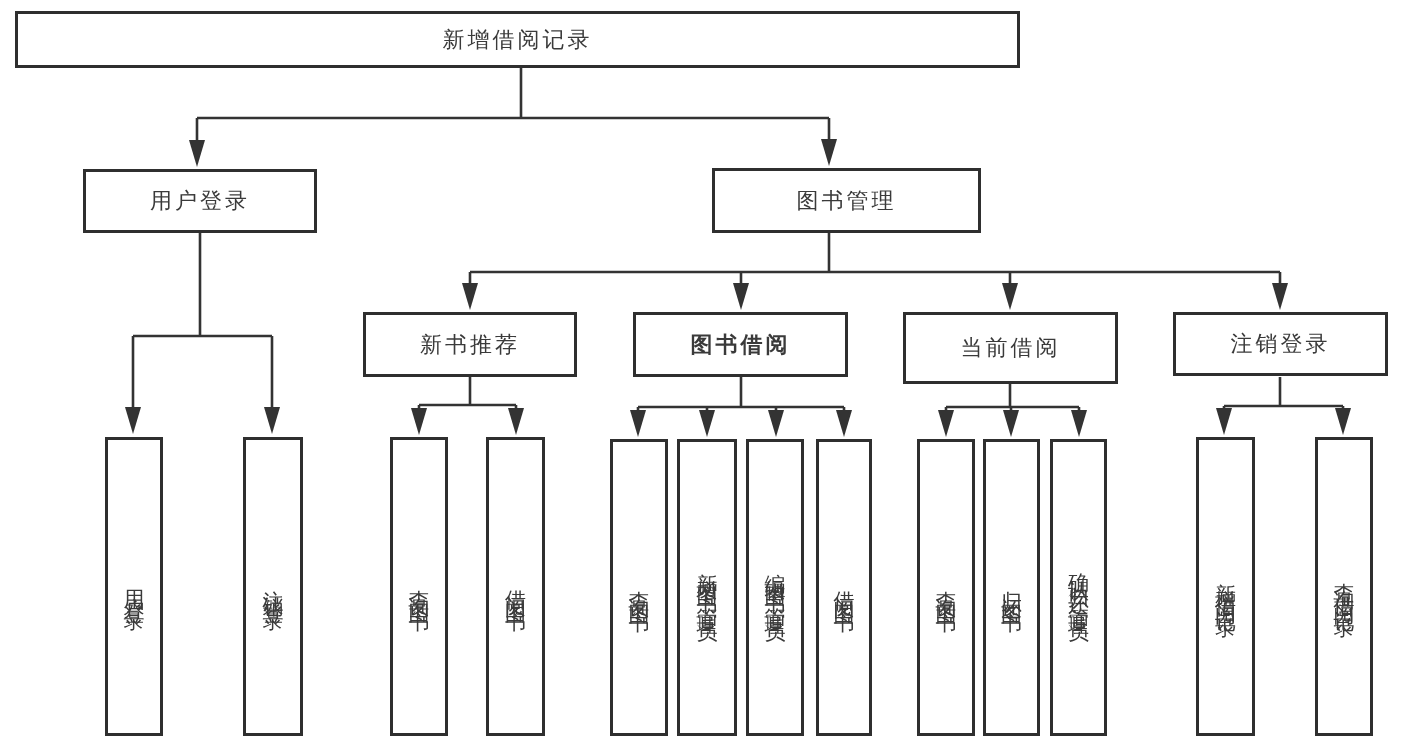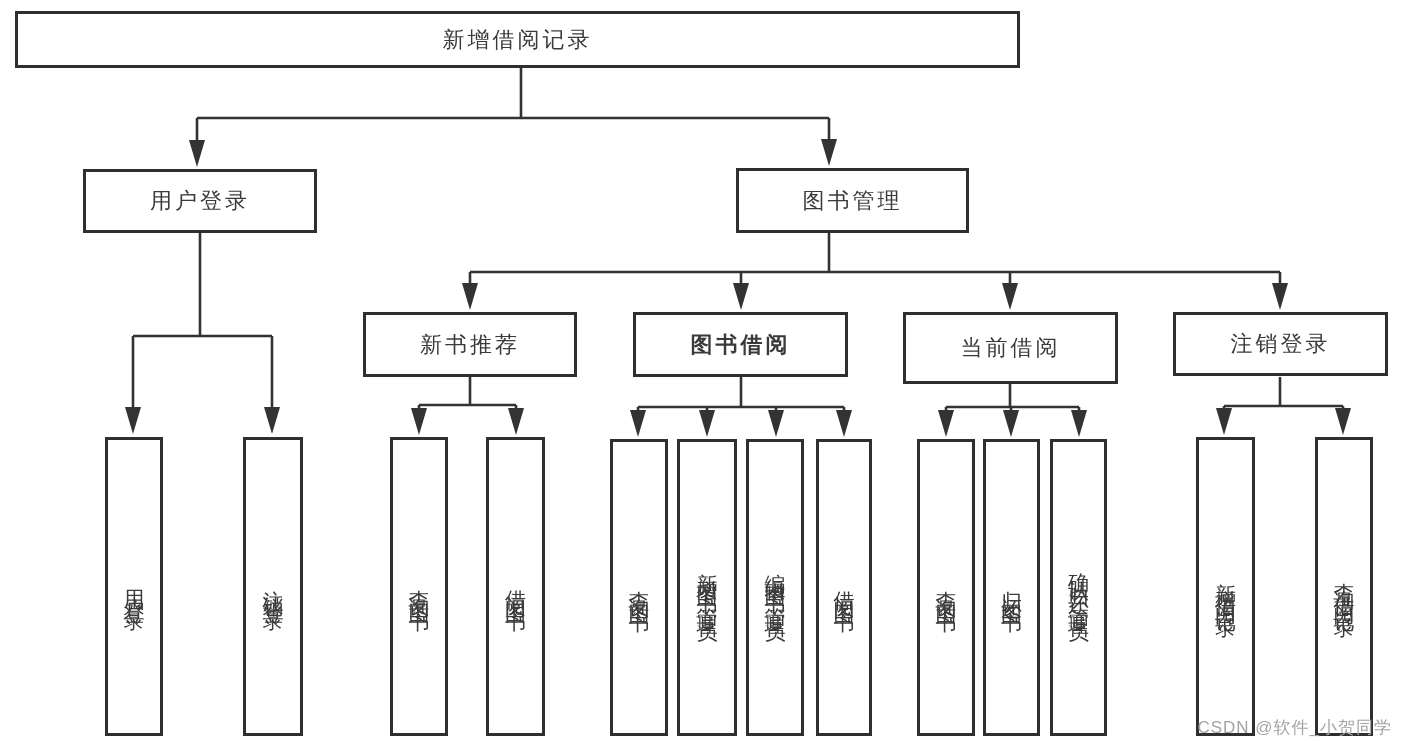--- a/index.html
+++ b/index.html
@@ -93,21 +93,21 @@
       <polygon points="1003,410 1019,410 1011,437"></polygon>
       <polygon points="1071,410 1087,410 1079,437"></polygon>
       <polygon points="1216,408 1232,408 1224,435"></polygon>
       <polygon points="1335,408 1351,408 1343,435"></polygon>
     </g>
   </svg>
 
   <div class="box hbox" style="left:15px; top:11px; width:1005px; height:57px;">新增借阅记录</div>
 
   <div class="box hbox" style="left:83px; top:169px; width:234px; height:64px;">用户登录</div>
-  <div class="box hbox" style="left:736px; top:168px; width:233px; height:65px;">图书管理</div>
+  <div class="box hbox" style="left:712px; top:168px; width:269px; height:65px;">图书管理</div>
 
   <div class="box hbox" style="left:363px; top:312px; width:214px; height:65px;">新书推荐</div>
   <div class="box hbox" style="left:633px; top:312px; width:215px; height:65px;font-weight:bold;">图书借阅</div>
   <div class="box hbox" style="left:903px; top:312px; width:215px; height:72px;">当前借阅</div>
   <div class="box hbox" style="left:1173px; top:312px; width:215px; height:64px;">注销登录</div>
 
   <div class="box vbox" style="left:105px; top:437px; width:58px; height:299px;">
     <span>用户登录</span>
   </div>
   <div class="box vbox" style="left:243px; top:437px; width:60px; height:299px;">
@@ -144,15 +144,14 @@
     <span>确认归还（管理员）</span>
   </div>
 
   <div class="box vbox" style="left:1196px; top:437px; width:59px; height:299px;">
     <span>新增借阅记录</span>
   </div>
   <div class="box vbox" style="left:1315px; top:437px; width:58px; height:299px;">
     <span>查询借阅记录</span>
   </div>
 
-  <div class="watermark">CSDN @软件_小贺同学</div>
 
 </div>
 
 </body></html>

